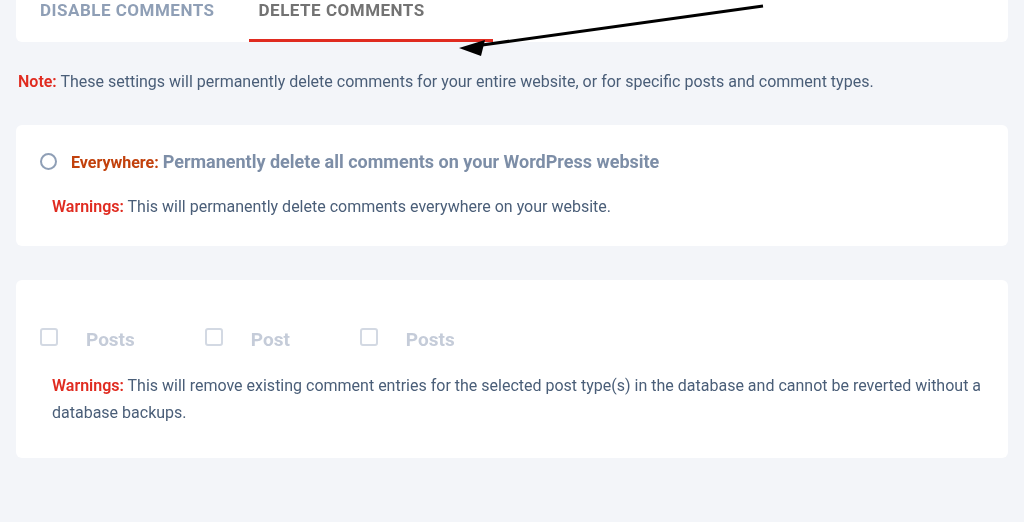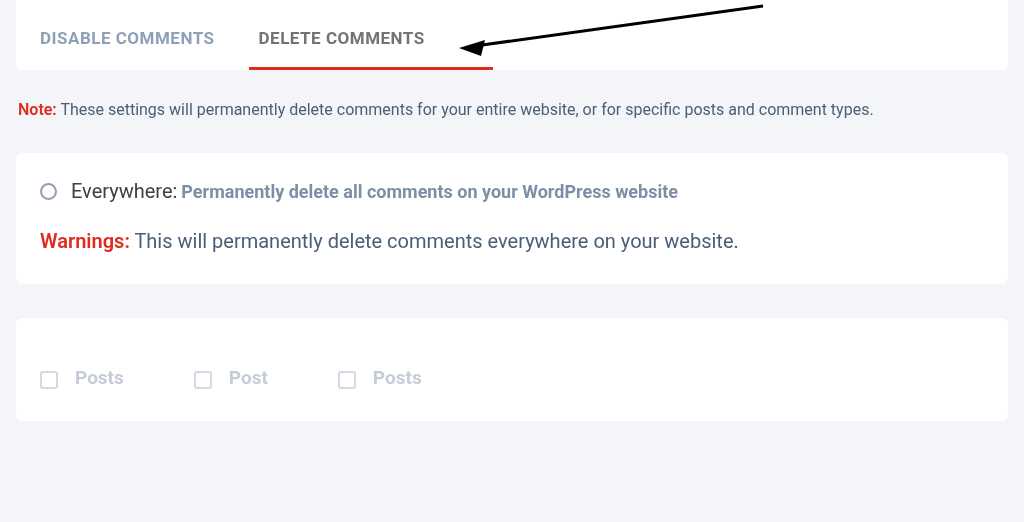--- a/index.html
+++ b/index.html
@@ -10,21 +10,20 @@
       width: 1024px;
       height: 522px;
       overflow: hidden;
       position: relative;
     }
 
     
     .tabs-card {
       background:#fff;
       margin: 0 16px 0 16px;
-      padding-top:28px;
       border-bottom-left-radius:6px;
       border-bottom-right-radius:6px;
       text-align:right;
     }
     .tabs-row {
       display:flex;
       align-items:flex-end;
       padding-left:24px;
     }
     .tab {
@@ -73,48 +72,49 @@
     }
     .radio {
       flex-shrink:0;
       width:17px; height:17px;
       border:2px solid #8f9fb6;
       border-radius:50%;
       background:#fff;
       cursor:pointer;
     }
     .option-title {
-      font-size:20px;
-      font-weight:400;
-      color:#404040;
+      font-size:16px;
+      font-weight:700;
+      color:#c2410c;
     }
     .option-desc {
       font-size:18px;
       color:#7d8ea7;
       font-weight:700;
     }
     .warning-line {
       margin-top:22px;
-      font-size:20px;
+      font-size:16px;
       color:#4a5e78;
       line-height:1.65;
+      margin-left:12px;
     }
     .warn-label { color:#e02b20; font-weight:600; }
 
     
     .posttypes-row {
       display:flex;
       gap:70px;
       margin-top:22px;
       margin-left:0;
     }
     .pt-item {
       display:flex;
-      align-items:flex-end;
-      gap:17px;
+      align-items:flex-start;
+      gap:28px;
       cursor:pointer;
     }
     .cb {
       width:18px; height:18px;
       border:2px solid #d3d9e3;
       border-radius:3px;
       background:#fff;
     }
     .pt-label {
       font-size:19px;
@@ -171,18 +171,22 @@
     <div class="pt-item">
       <div class="cb"></div>
       <span class="pt-label">Post</span>
     </div>
     <div class="pt-item">
       <div class="cb"></div>
       <span class="pt-label">Posts</span>
     </div>
   </div>
 
+  <div class="warning-line">
+    <span class="warn-label">Warnings:</span>
+    <span>This will remove existing comment entries for the selected post type(s) in the database and cannot be reverted without a database backups.</span>
+  </div>
 </div>
 
 <svg class="arrow-svg" width="320" height="60" viewBox="0 0 320 60">
   <line x1="308" y1="6" x2="20" y2="46" stroke="#000" stroke-width="3"></line>
   <polygon points="4,48 30,40 26,56" fill="#000"></polygon>
 </svg>
 
 </body></html>

